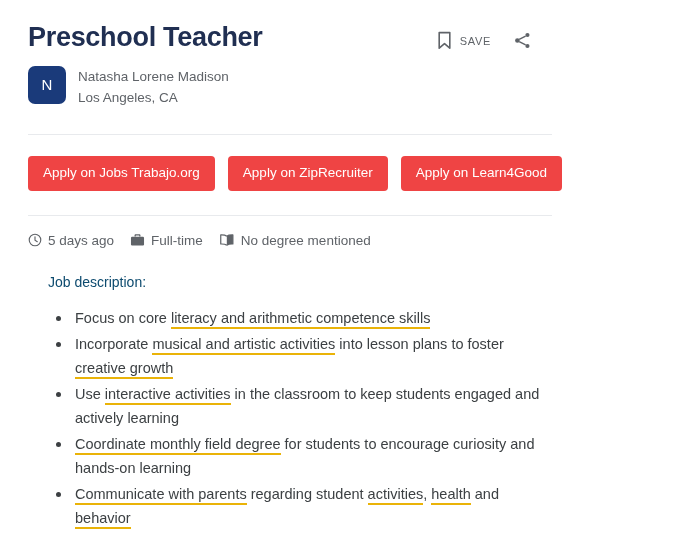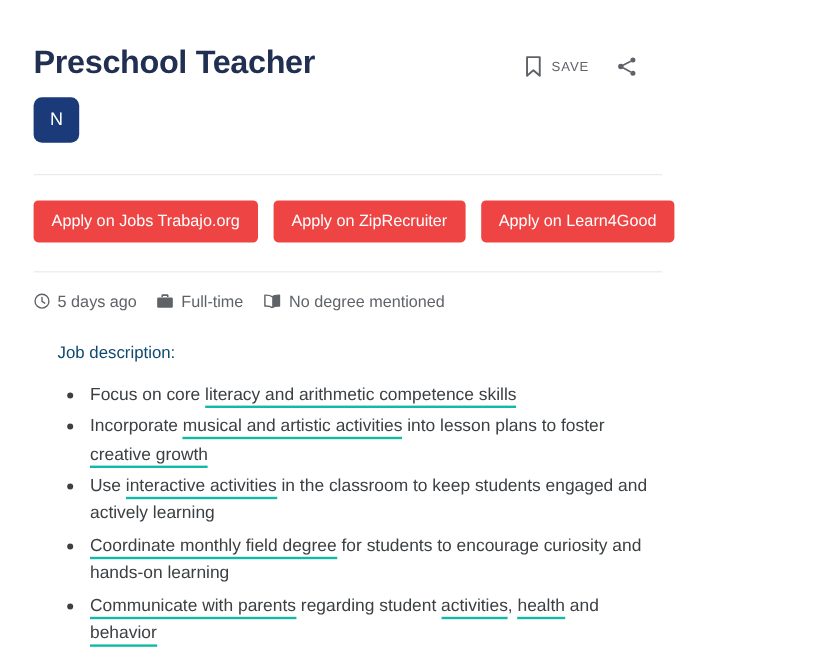--- a/index.html
+++ b/index.html
@@ -13,21 +13,21 @@
     font-family: "Liberation Sans", sans-serif;
     color: #3c4043;
     overflow: hidden;
   }
 
   .page {
     position: relative;
     width: 580px;
     height: 552px;
     box-sizing: border-box;
-    padding: 16px 28px;
+    padding: 1px 28px;
   }
 
   
   .header-row {
     display: flex;
     align-items: flex-start;
     justify-content: space-between;
     padding-top: 22px;
   }
   .job-title {
@@ -167,21 +167,21 @@
     content: "";
     position: absolute;
     left: -19px;
     top: 9px;
     width: 5px;
     height: 5px;
     border-radius: 50%;
     background: #3c4043;
   }
   .hl {
-    border-bottom: 2px solid #14b8a6;
+    border-bottom: 2px solid #eab308;
     padding-bottom: 1px;
   }
 </style>
 </head>
 <body>
 
 <div class="page">
 
   <div class="header-row">
     <h1 class="job-title">Preschool Teacher</h1>
@@ -204,20 +204,24 @@
             <circle cx="4.6" cy="10" r="2.4" fill="currentColor" stroke="none"></circle>
             <path d="M13.3 5.3L6.5 8.9M6.5 11.1l6.8 3.6"></path>
           </svg>
         </span>
       </button>
     </div>
   </div>
 
   <div class="company-row">
     <div class="avatar">N</div>
+    <div class="company-text">
+      <span class="company-name">Natasha Lorene Madison</span>
+      <span class="company-location">Los Angeles, CA</span>
+    </div>
   </div>
 
   <hr class="divider divider-top">
 
   <div class="apply-row">
     <button class="apply-btn">Apply on Jobs Trabajo.org</button>
     <button class="apply-btn">Apply on ZipRecruiter</button>
     <button class="apply-btn">Apply on Learn4Good</button>
   </div>
 

